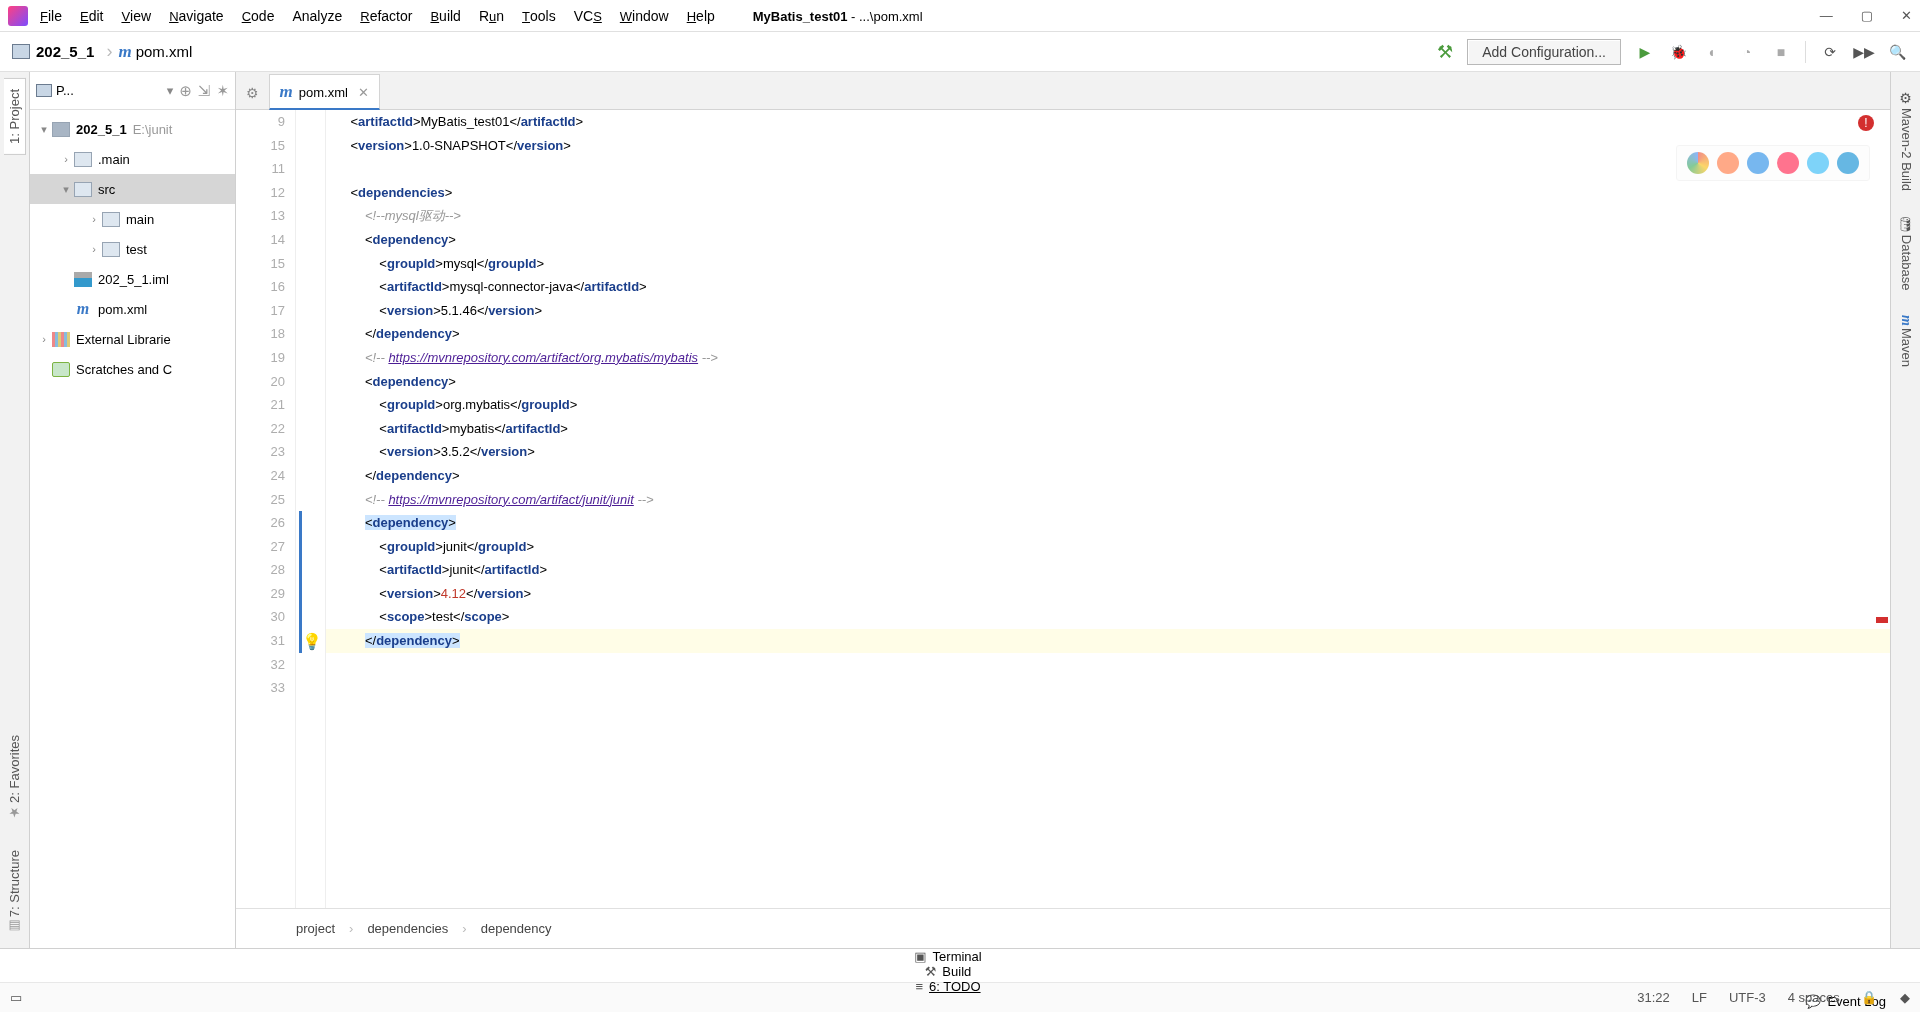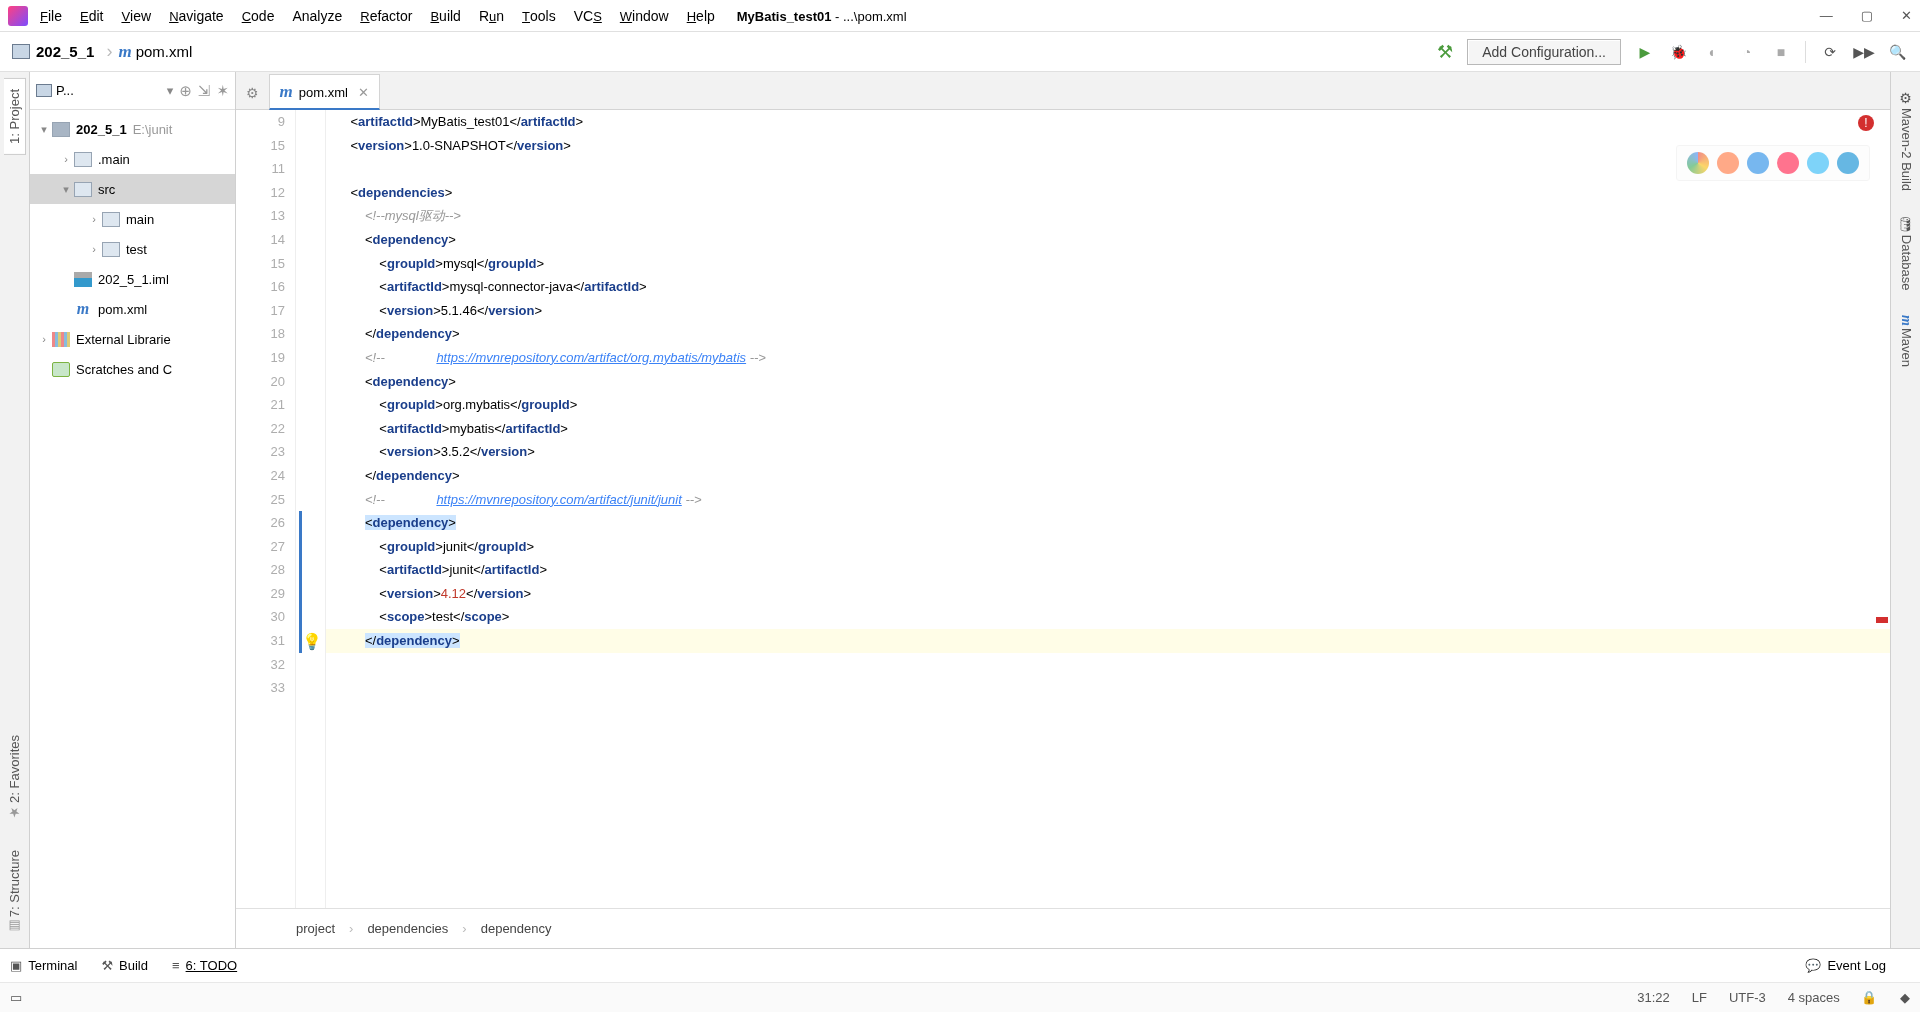--- a/index.html
+++ b/index.html
@@ -1,21 +1,21 @@
 <!DOCTYPE html>
 <html><head>
 <meta charset="utf-8">
 <style>
 *{margin:0;padding:0;box-sizing:border-box;font-family:"Segoe UI",Arial,sans-serif;font-size:13px;}
 html,body{width:1920px;height:1020px;overflow:hidden;background:#fff;color:#000;}
 .menubar{height:32px;display:flex;align-items:center;padding:0 8px;background:#fff;border-bottom:1px solid #e0e0e0;}
 .menubar .logo{width:20px;height:20px;margin-right:12px;background:linear-gradient(135deg,#ff4081,#7c4dff);border-radius:3px;}
 .menubar .mi{margin-right:18px;font-size:14px;cursor:pointer;}
 .menubar .mi u{text-decoration:underline;}
-.menubar .wintitle{margin-left:4px;font-size:14px;}
+.menubar .wintitle{margin-left:20px;font-size:14px;}
 .menubar .wintitle b{font-weight:700;}
 .menubar .winctrl{margin-left:auto;display:flex;gap:28px;font-size:15px;color:#555;}
 .navbar{height:40px;display:flex;align-items:center;padding:0 12px;background:#fff;border-bottom:1px solid #e0e0e0;}
 .navbar .folder-ic{width:18px;height:15px;background:#c8d6e5;border:1px solid #6b7b8f;margin-right:6px;}
 .navbar .crumb{font-size:15px;font-weight:700;margin-right:6px;}
 .navbar .sep{color:#bbb;margin:0 6px;font-size:18px;}
 .navbar .m-ic{color:#3a79c7;font-style:italic;font-weight:900;font-family:Georgia,serif;font-size:17px;margin-right:4px;}
 .navbar .file{font-size:15px;}
 .navbar .right{margin-left:auto;display:flex;align-items:center;gap:14px;}
 .hammer{color:#4b9b3d;font-size:18px;}
@@ -55,36 +55,36 @@
 .tab .close{margin-left:10px;color:#999;font-size:13px;}
 .editor{flex:1;display:flex;font-family:"JetBrains Mono",Consolas,monospace;font-size:14.5px;line-height:23.6px;overflow:hidden;position:relative;}
 .gutter{width:60px;background:#fff;color:#adadad;text-align:right;padding:0 10px 0 0;user-select:none;border-right:1px solid #eee;}
 .mark-gutter{width:30px;background:#fff;border-right:1px solid #eee;position:relative;}
 .code{flex:1;padding:0;white-space:pre;position:relative;}
 .code .ln{height:23.6px;padding-left:10px;}
 .code .ln.curline{background:#fffde7;}
 .code .hl{background:#cce5ff;}
 .t{color:#1a3e8b;font-weight:700;}
 .cm{color:#999;font-style:italic;}
-.lk{color:#3b82f6;font-style:italic;text-decoration:underline;margin-left:48px;}
+.lk{color:#4c1d95;font-style:italic;text-decoration:underline;}
 .er{color:#c0392b;}
 .gutter .ln,.mark-gutter .ln{height:23.6px;}
 .mark-gutter .bulb{position:absolute;left:6px;color:#f0a30a;font-size:16px;}
 .mark-gutter .bline{position:absolute;left:3px;width:3px;background:#3a79c7;}
 .right-gutter{width:30px;background:#f2f2f2;border-left:1px solid #d0d0d0;display:flex;flex-direction:column;align-items:center;padding-top:8px;}
 .right-gutter .vtab2{writing-mode:vertical-rl;padding:10px 3px;font-size:12px;color:#555;cursor:pointer;margin-bottom:4px;}
 .right-gutter .ico{font-size:14px;margin-bottom:2px;}
 .codebar{height:40px;border-top:1px solid #e0e0e0;display:flex;align-items:center;padding-left:60px;font-size:16px;color:#444;background:#fff;}
 .codebar .sep2{margin:0 14px;color:#bbb;}
 .overlay-err{position:absolute;top:5px;right:16px;width:16px;height:16px;background:#d32f2f;border-radius:8px;color:#fff;font-size:12px;text-align:center;line-height:16px;}
 .browser-icons{position:absolute;top:35px;right:20px;display:flex;gap:8px;padding:6px 10px;border:1px solid #eee;background:#fcfcfc;border-radius:3px;opacity:.6;}
 .browser-icons span{width:22px;height:22px;border-radius:11px;display:inline-block;}
 .map-strip{position:absolute;right:2px;top:40px;bottom:40px;width:12px;}
 .map-strip .mk{position:absolute;right:0;width:12px;height:6px;}
-.statusbar{height:34px;border-top:1px solid #d0d0d0;display:flex;align-items:center;padding:0 10px;background:#fff;font-size:14px;}
+.statusbar{height:34px;border-top:1px solid #d0d0d0;display:flex;align-items:center;padding:0 10px;background:#fff;font-size:14px;flex-direction:column;}
 .statusbar .sic{margin-right:6px;color:#555;}
 .statusbar .sitem{margin-right:24px;cursor:pointer;}
 .statusbar .right{margin-left:auto;display:flex;align-items:center;}
 .infobar{height:30px;border-top:1px solid #e8e8e8;display:flex;align-items:center;padding:0 10px;background:#fafafa;font-size:14px;color:#555;}
 .infobar .ic{margin-right:6px;}
 .infobar .right{margin-left:auto;display:flex;gap:22px;align-items:center;}
 </style>
 </head>
 <body>
 

